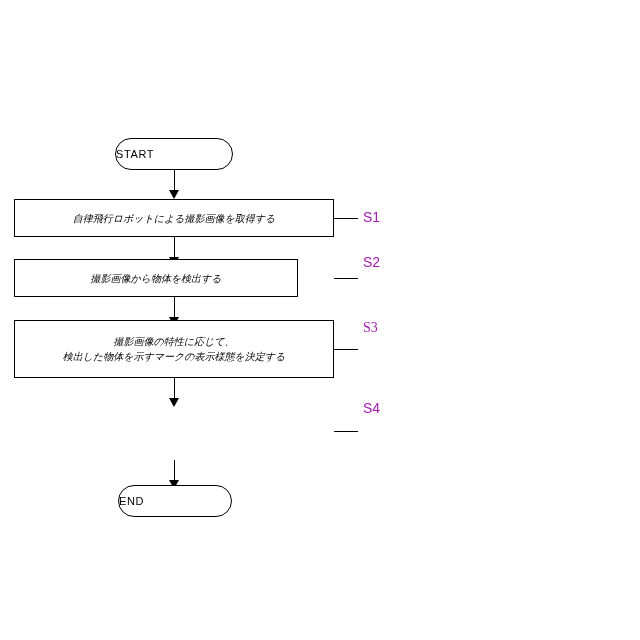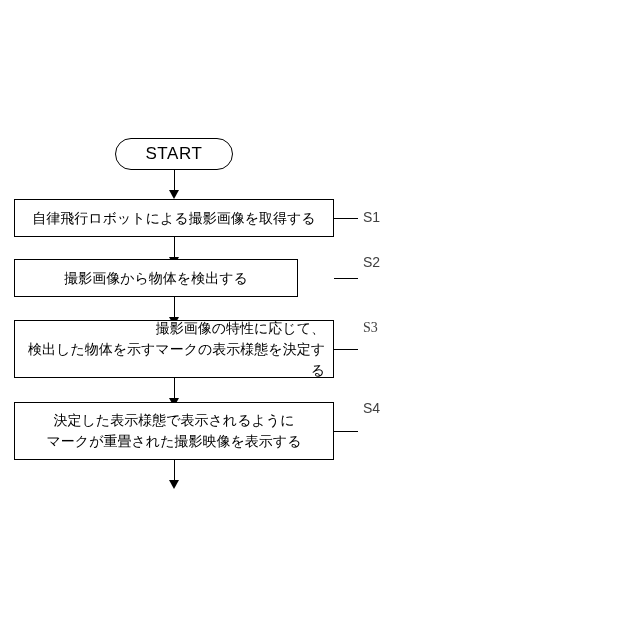--- a/index.html
+++ b/index.html
@@ -18,40 +18,40 @@
 
   
   .terminator {
     position: absolute;
     box-sizing: border-box;
     border: 1.6px solid #000000;
     border-radius: 999px;
     background: #ffffff;
     display: flex;
     align-items: center;
-    justify-content: center;
-    font-size: 17px;
+    font-size: 11px;
     letter-spacing: 0.6px;
     color: #000000;
   }
 
   
   .process {
     position: absolute;
     box-sizing: border-box;
     border: 1.6px solid #000000;
     background: #ffffff;
     display: flex;
     align-items: center;
     justify-content: center;
     text-align: center;
-    font-size: 14px;
+    font-size: 10px;
     line-height: 1.5;
     color: #000000;
     padding: 4px 8px;
+    font-style: italic;
   }
   .process .txt {
     white-space: pre-line;
   }
 
   
   .vline {
     position: absolute;
     width: 0;
     border-left: 1.6px solid #000000;
@@ -62,21 +62,21 @@
     height: 0;
     border-left: 5px solid transparent;
     border-right: 5px solid transparent;
     border-top: 9px solid #000000;
   }
 
   
   .steplabel {
     position: absolute;
     font-size: 14px;
-    color: #404040;
+    color: #a21caf;
     white-space: nowrap;
   }
   .leader {
     position: absolute;
     height: 0;
     border-top: 1.5px solid #000000;
   }
 </style>
 </head>
 <body>
@@ -101,34 +101,33 @@
 
   <div class="process" style="left:14px; top:259px; width:284px; height:38px;">
     <span class="txt">撮影画像から物体を検出する</span>
   </div>
   <div class="leader" style="left:334px; top:278px; width:24px;"></div>
   <div class="steplabel" style="left:363px; top:254px;">S2</div>
 
   <div class="vline" style="left:174px; top:297px; height:23px;"></div>
   <div class="arrowhead" style="left:169px; top:317px;"></div>
 
-  <div class="process" style="left:14px; top:320px; width:320px; height:58px;text-align:right;">
+  <div class="process" style="left:14px; top:320px; width:320px; height:58px;">
     <span class="txt">撮影画像の特性に応じて、
 検出した物体を示すマークの表示様態を決定する</span>
   </div>
   <div class="leader" style="left:334px; top:349px; width:24px;"></div>
   <div class="steplabel" style="left:363px; top:320px;font-family:Liberation Serif, serif;">S3</div>
 
   <div class="vline" style="left:174px; top:378px; height:23px;"></div>
   <div class="arrowhead" style="left:169px; top:398px;"></div>
 
-  <div class="process" style="left:14px; top:402px; width:320px; height:58px;">
-    <span class="txt">決定した表示様態で表示されるように
-マークが重畳された撮影映像を表示する</span>
-  </div>
   <div class="leader" style="left:334px; top:431px; width:24px;"></div>
   <div class="steplabel" style="left:363px; top:400px;">S4</div>
 
   <div class="vline" style="left:174px; top:460px; height:23px;"></div>
   <div class="arrowhead" style="left:169px; top:480px;"></div>
 
+  <div class="terminator" style="left:118px; top:485px; width:114px; height:32px;">
+    <span>END</span>
+  </div>
 
 </div>
 
 </body></html>

